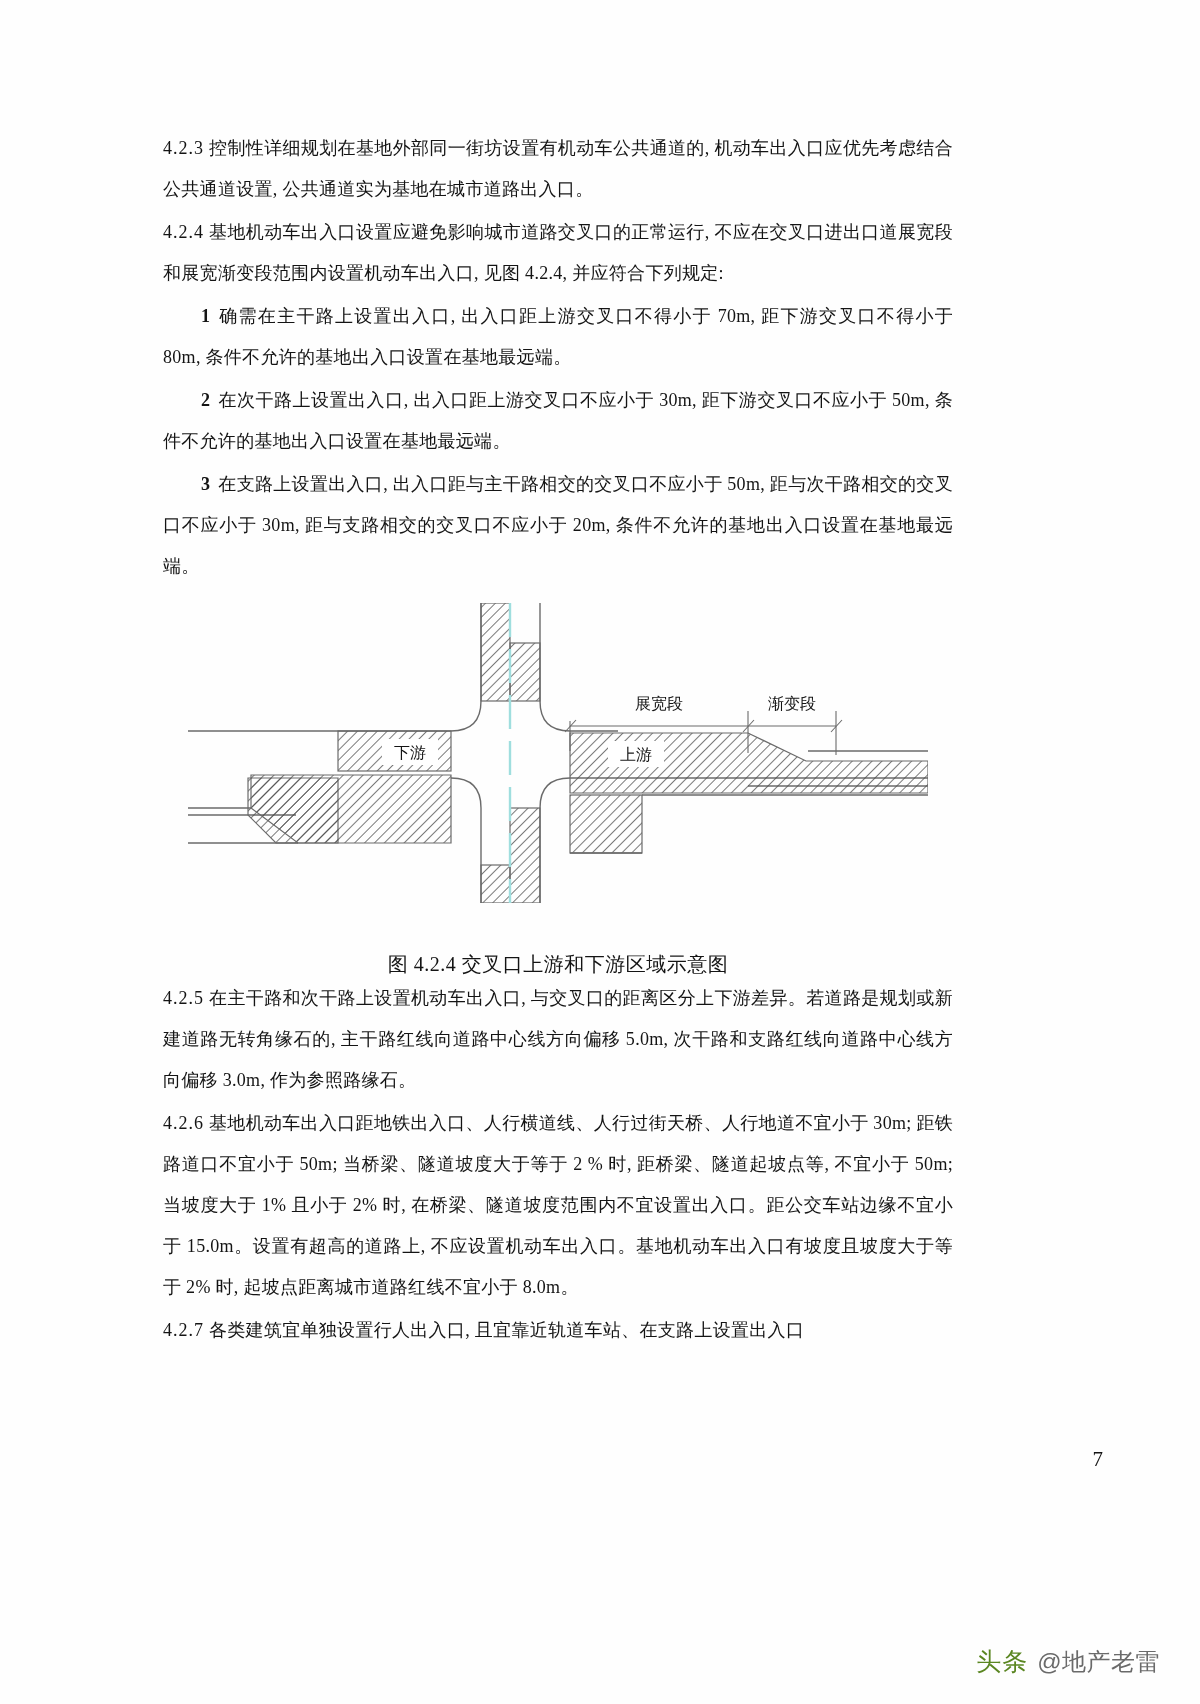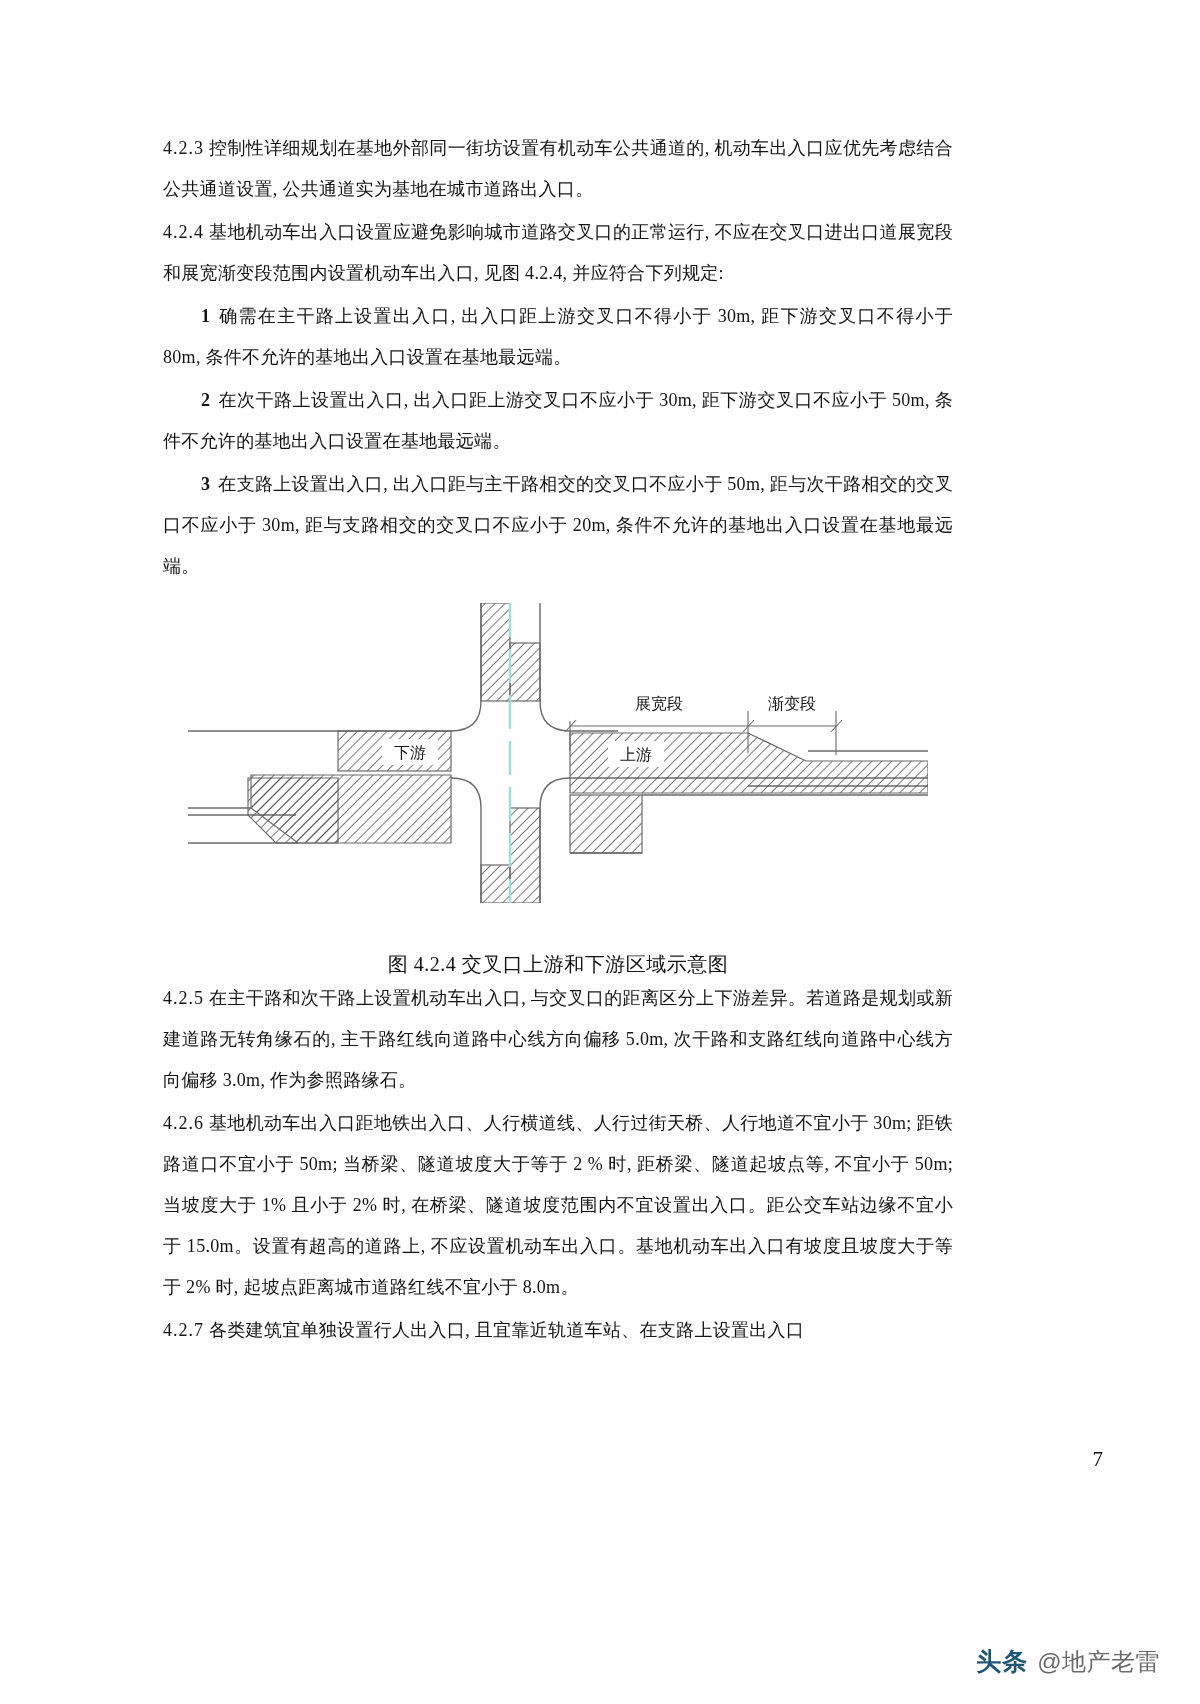--- a/index.html
+++ b/index.html
@@ -92,22 +92,22 @@
     bottom: 26px;
     display: flex;
     align-items: center;
     gap: 9px;
     opacity: 0.92;
   }
   .wm-logo {
     display: flex;
     align-items: center;
     font-size: 25px;
-    font-weight: bold;
-    color: #0c4a6e;
+    font-weight: normal;
+    color: #4d7c0f;
     letter-spacing: 1px;
     font-family: "Liberation Sans", sans-serif;
   }
   .wm-text {
     font-size: 24px;
     color: #5e5e5e;
     font-family: "Liberation Sans", sans-serif;
     letter-spacing: 0.5px;
   }
 </style>
@@ -115,21 +115,21 @@
 <body>
 
 <div class="page">
 
   <div class="content">
 
     <p class="para"><span class="num">4.2.3</span><span>控制性详细规划在基地外部同一街坊设置有机动车公共通道的, 机动车出入口应优先考虑结合公共通道设置, 公共通道实为基地在城市道路出入口。</span></p>
 
     <p class="para"><span class="num">4.2.4</span><span>基地机动车出入口设置应避免影响城市道路交叉口的正常运行, 不应在交叉口进出口道展宽段和展宽渐变段范围内设置机动车出入口, 见图 4.2.4, 并应符合下列规定:</span></p>
 
-    <p class="para item"><span class="inum">1</span><span>确需在主干路上设置出入口, 出入口距上游交叉口不得小于 30m, 距下游交叉口不得小于 80m, 条件不允许的基地出入口设置在基地最远端。</span></p>
+    <p class="para item"><span class="inum">1</span><span>确需在主干路上设置出入口, 出入口距上游交叉口不得小于 70m, 距下游交叉口不得小于 80m, 条件不允许的基地出入口设置在基地最远端。</span></p>
 
     <p class="para item"><span class="inum">2</span><span>在次干路上设置出入口, 出入口距上游交叉口不应小于 30m, 距下游交叉口不应小于 50m, 条件不允许的基地出入口设置在基地最远端。</span></p>
 
     <p class="para item"><span class="inum">3</span><span>在支路上设置出入口, 出入口距与主干路相交的交叉口不应小于 50m, 距与次干路相交的交叉口不应小于 30m, 距与支路相交的交叉口不应小于 20m, 条件不允许的基地出入口设置在基地最远端。</span></p>
 
 
     <div class="figure-wrap">
       <svg class="figure-svg" width="740" height="300" viewBox="0 0 740 300">
         <defs>
           <pattern id="hatch" width="7" height="7" patternTransform="rotate(45)" patternUnits="userSpaceOnUse">

